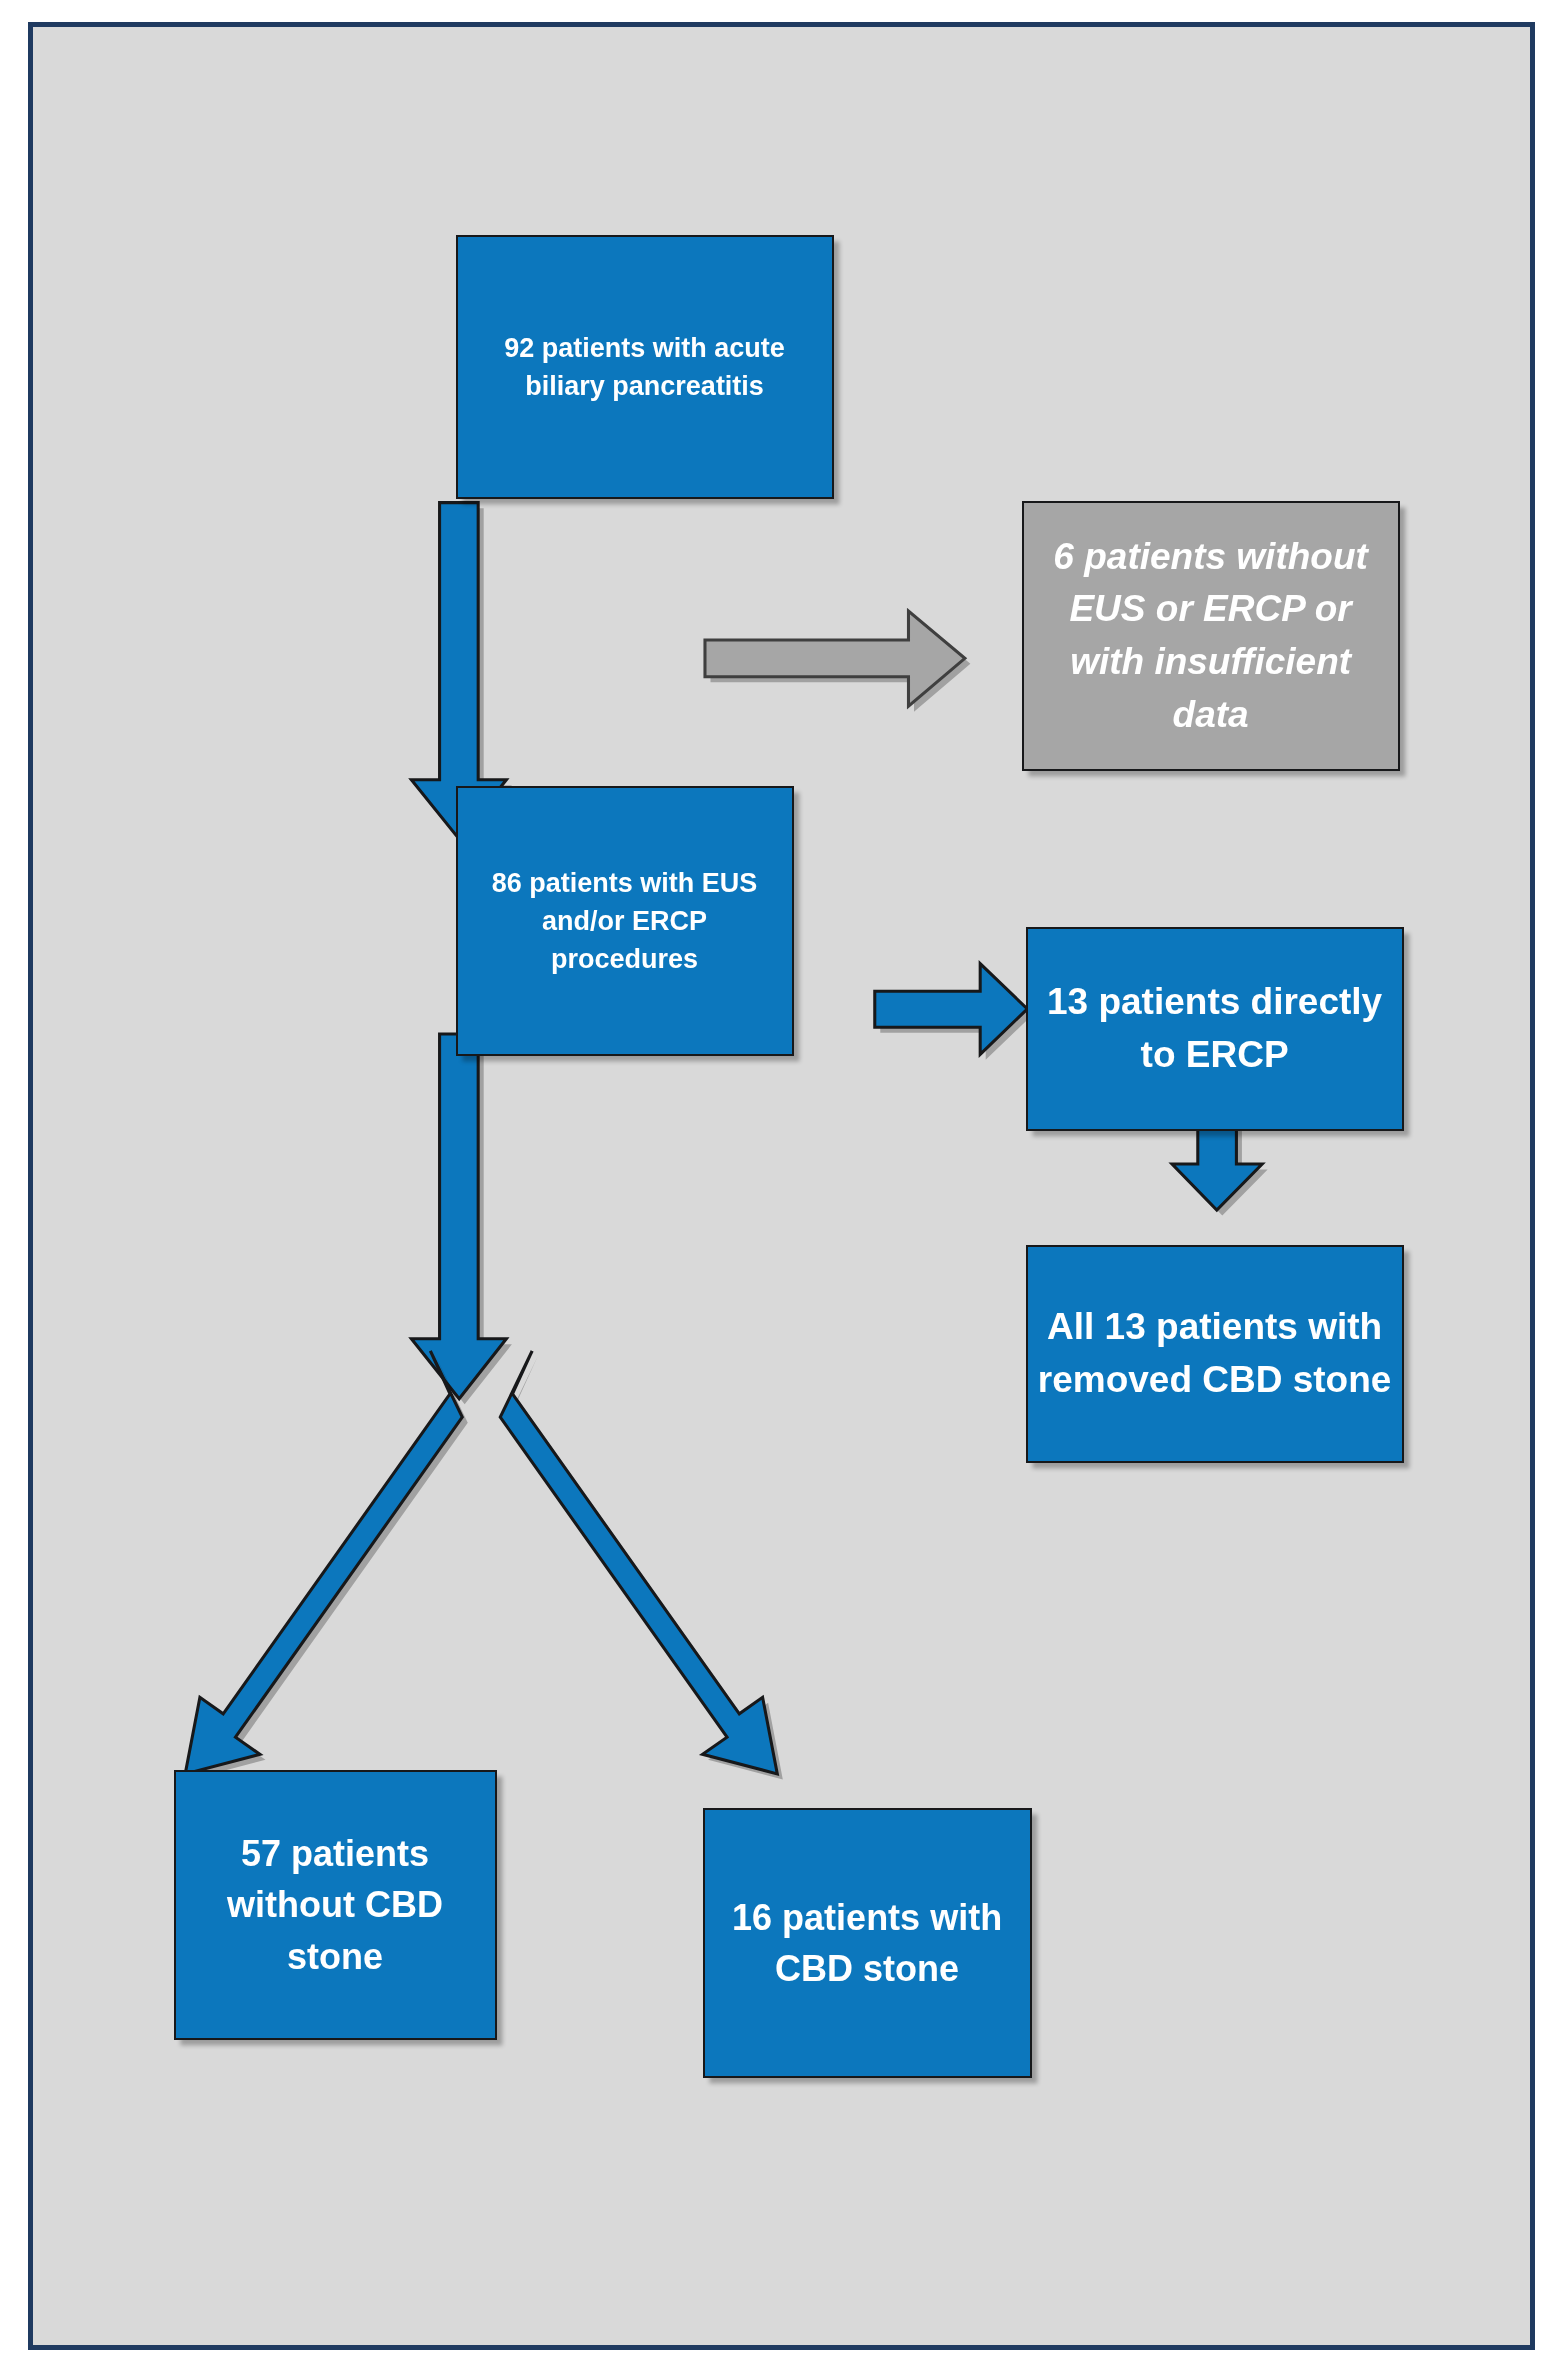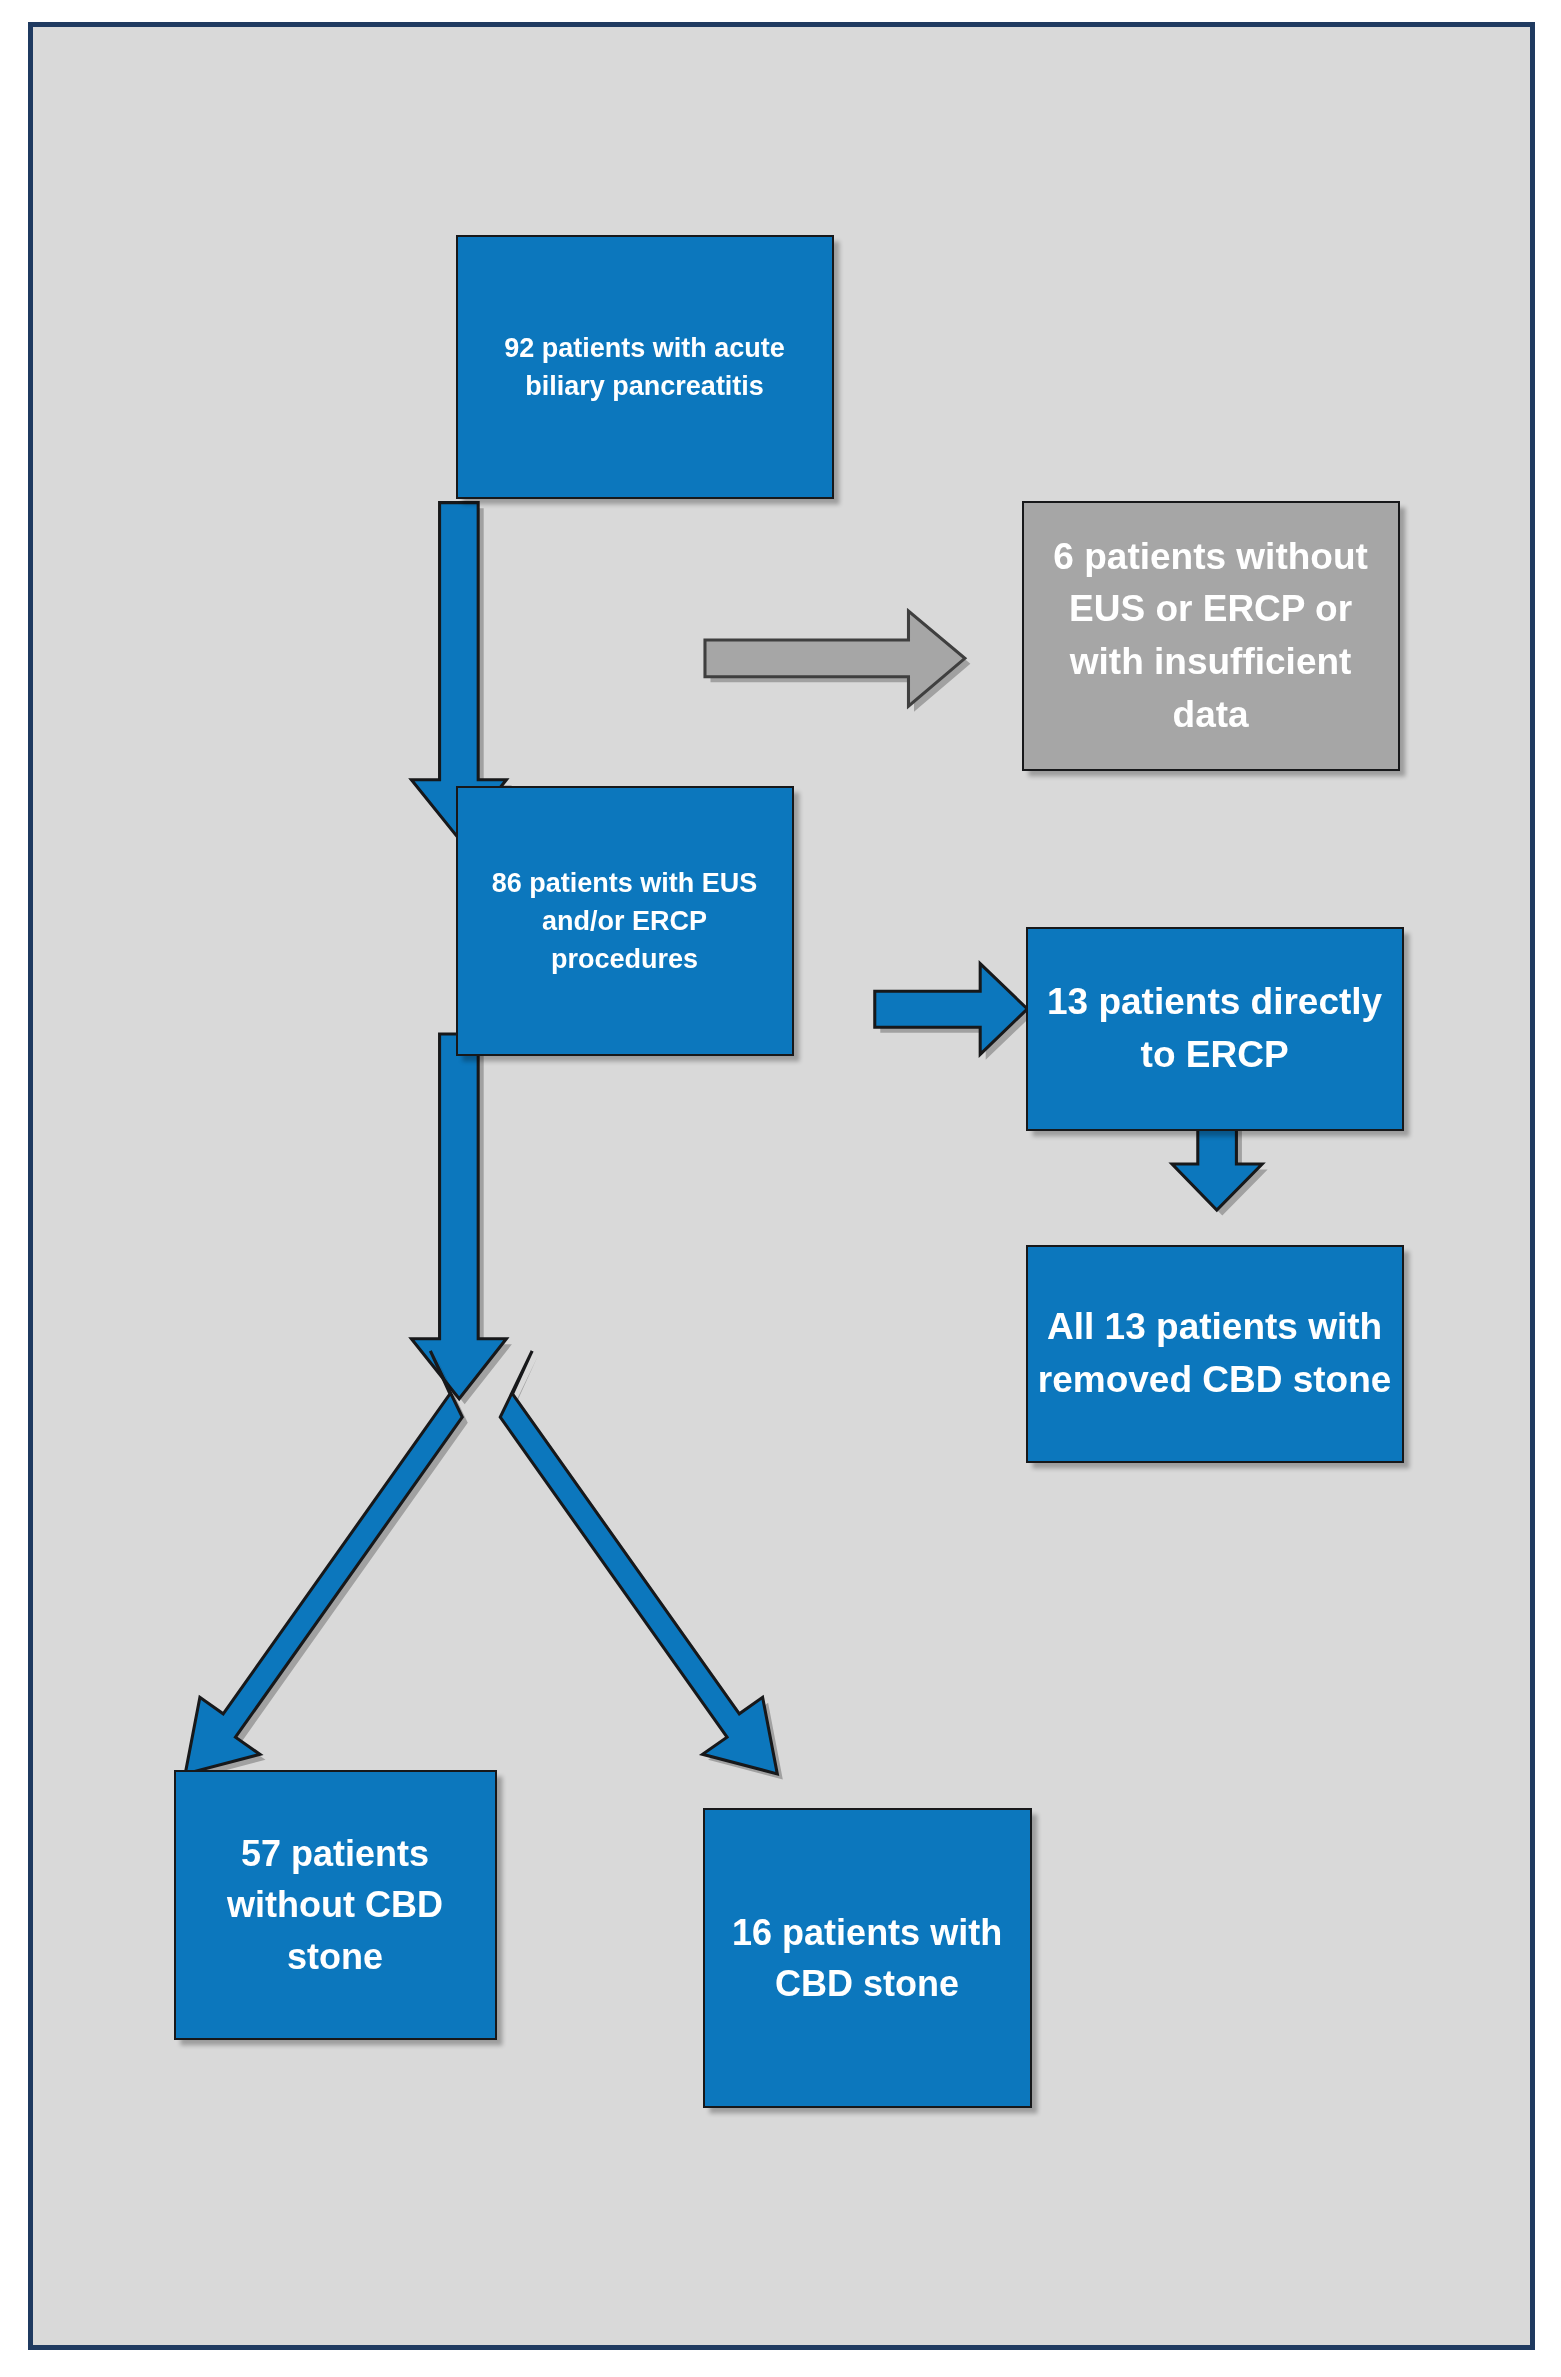--- a/index.html
+++ b/index.html
@@ -100,28 +100,28 @@
       </g>
 
       <g>
         <polygon class="arrow-shadow" points="814,2160 782,2230 1152,2752 1190,2725 1214,2850 1092,2818 1132,2790 762,2268" transform="translate(9,9)"></polygon>
         <polygon class="arrow-blue" points="814,2160 782,2230 1152,2752 1190,2725 1214,2850 1092,2818 1132,2790 762,2268"></polygon>
       </g>
     </svg>
 
     <div class="node blue fs-big" style="left:423px; top:208px; width:378px; height:264px;">92 patients with acute biliary pancreatitis</div>
 
-    <div class="node gray fs-mid" style="left:989px; top:474px; width:378px; height:270px;">6 patients without EUS or ERCP or with insufficient data</div>
+    <div class="node gray fs-mid" style="left:989px; top:474px; width:378px; height:270px;font-style:italic;">6 patients without EUS or ERCP or with insufficient data</div>
 
     <div class="node blue fs-big" style="left:423px; top:759px; width:338px; height:270px;">86 patients with EUS and/or ERCP procedures</div>
 
     <div class="node blue fs-mid" style="left:993px; top:900px; width:378px; height:204px;">13 patients directly to ERCP</div>
 
     <div class="node blue fs-mid" style="left:993px; top:1218px; width:378px; height:218px;">All 13 patients with removed CBD  stone</div>
 
 
     <div class="node blue fs-sm" style="left:141px; top:1743px; width:323px; height:270px;">57 patients without CBD stone</div>
 
-    <div class="node blue fs-sm" style="left:670px; top:1781px; width:329px; height:300px;">16 patients with CBD stone</div>
+    <div class="node blue fs-sm" style="left:670px; top:1781px; width:329px; height:270px;">16 patients with CBD stone</div>
 
   </div>
 </div>
 
 
 </body></html>

